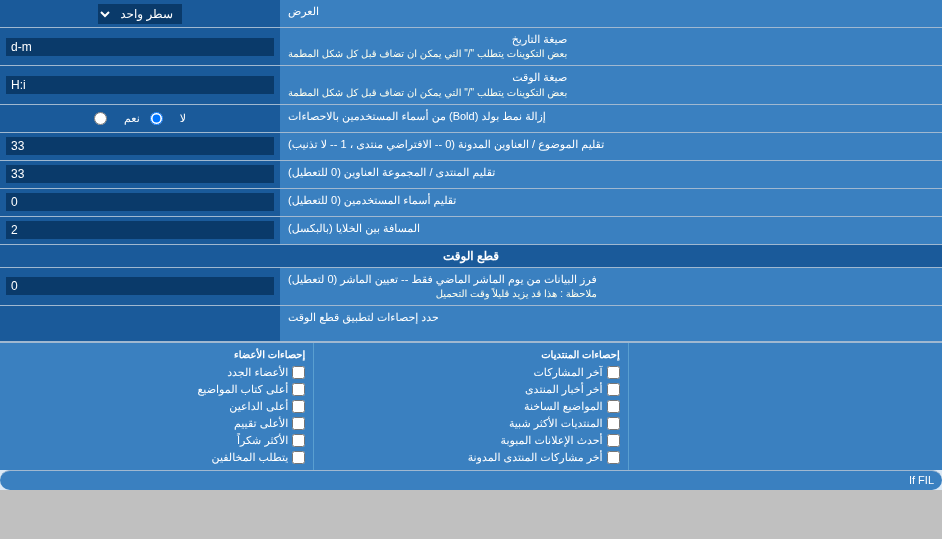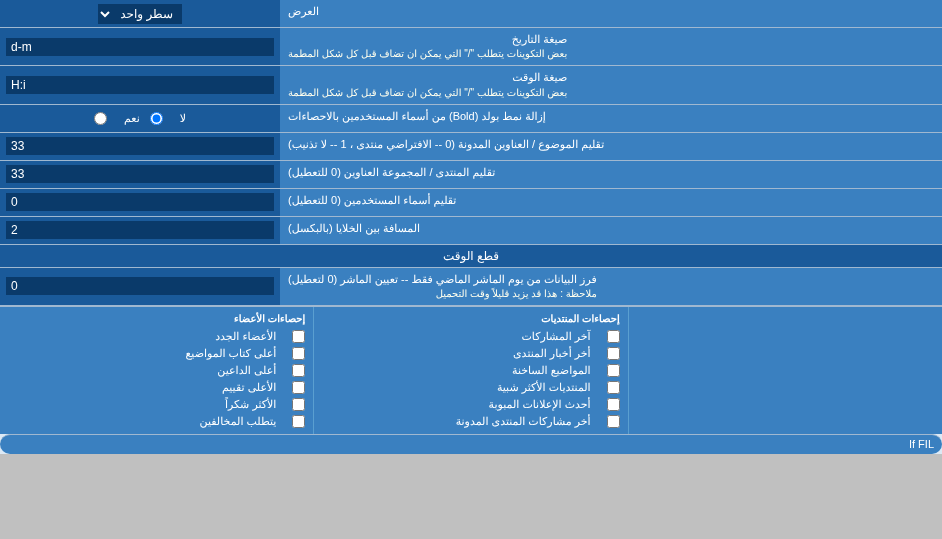--- a/index.html
+++ b/index.html
@@ -74,39 +74,39 @@
     .col-header {
       color: #fff;
       font-weight: bold;
       font-size: 10px;
       text-align: right;
       padding: 2px 0 4px 0;
     }
     .checkbox-item {
       display: flex;
       align-items: flex-end;
-      gap: 16px;
+      gap: 4px;
       color: #fff;
       font-size: 11px;
       padding: 2px 0;
       direction: rtl;
     }
     .checkbox-item input[type="checkbox"] {
       margin: 0;
       cursor: pointer;
     }
     .note-text {
       font-size: 10px;
       color: #ffe;
     }
     .section-divider {
       background: #1a5a9a;
       color: #fff;
       text-align: center;
-      font-weight: normal;
+      font-weight: bold;
       padding: 4px;
       font-size: 12px;
       border-bottom: 1px solid #a0b8d0;
     }
   </style>
 </head>
 <body>
 
 <div class="main-container">
 
@@ -210,20 +210,26 @@
       <div>
         <div>فرز البيانات من يوم الماشر الماضي فقط -- تعيين الماشر (0 لتعطيل)</div>
         <div class="note-text">ملاحظة : هذا قد يزيد قليلاً وقت التحميل</div>
       </div>
     </div>
     <div class="row-input">
       <input class="input-field" type="text" value="0" style="">
     </div>
   </div>
 
+  <div class="row" style="min-height: 36px;">
+    <div class="row-label">
+      <span>حدد إحصاءات لتطبيق قطع الوقت</span>
+    </div>
+    <div class="row-input" style="background:#1a5a9a;"></div>
+  </div>
 
   <div style="display:flex; background:#3a80c0; border-top: 1px solid #a0b8d0;">
 
     <div style="flex:1; background:#3a80c0; padding:4px 8px; border-left: 1px solid #5a9fd0;">
     </div>
 
     <div style="flex:1; background:#3a80c0; padding:4px 8px; border-left: 1px solid #5a9fd0;">
       <div class="col-header">
         <span>إحصاءات المنتديات</span>
       </div>

